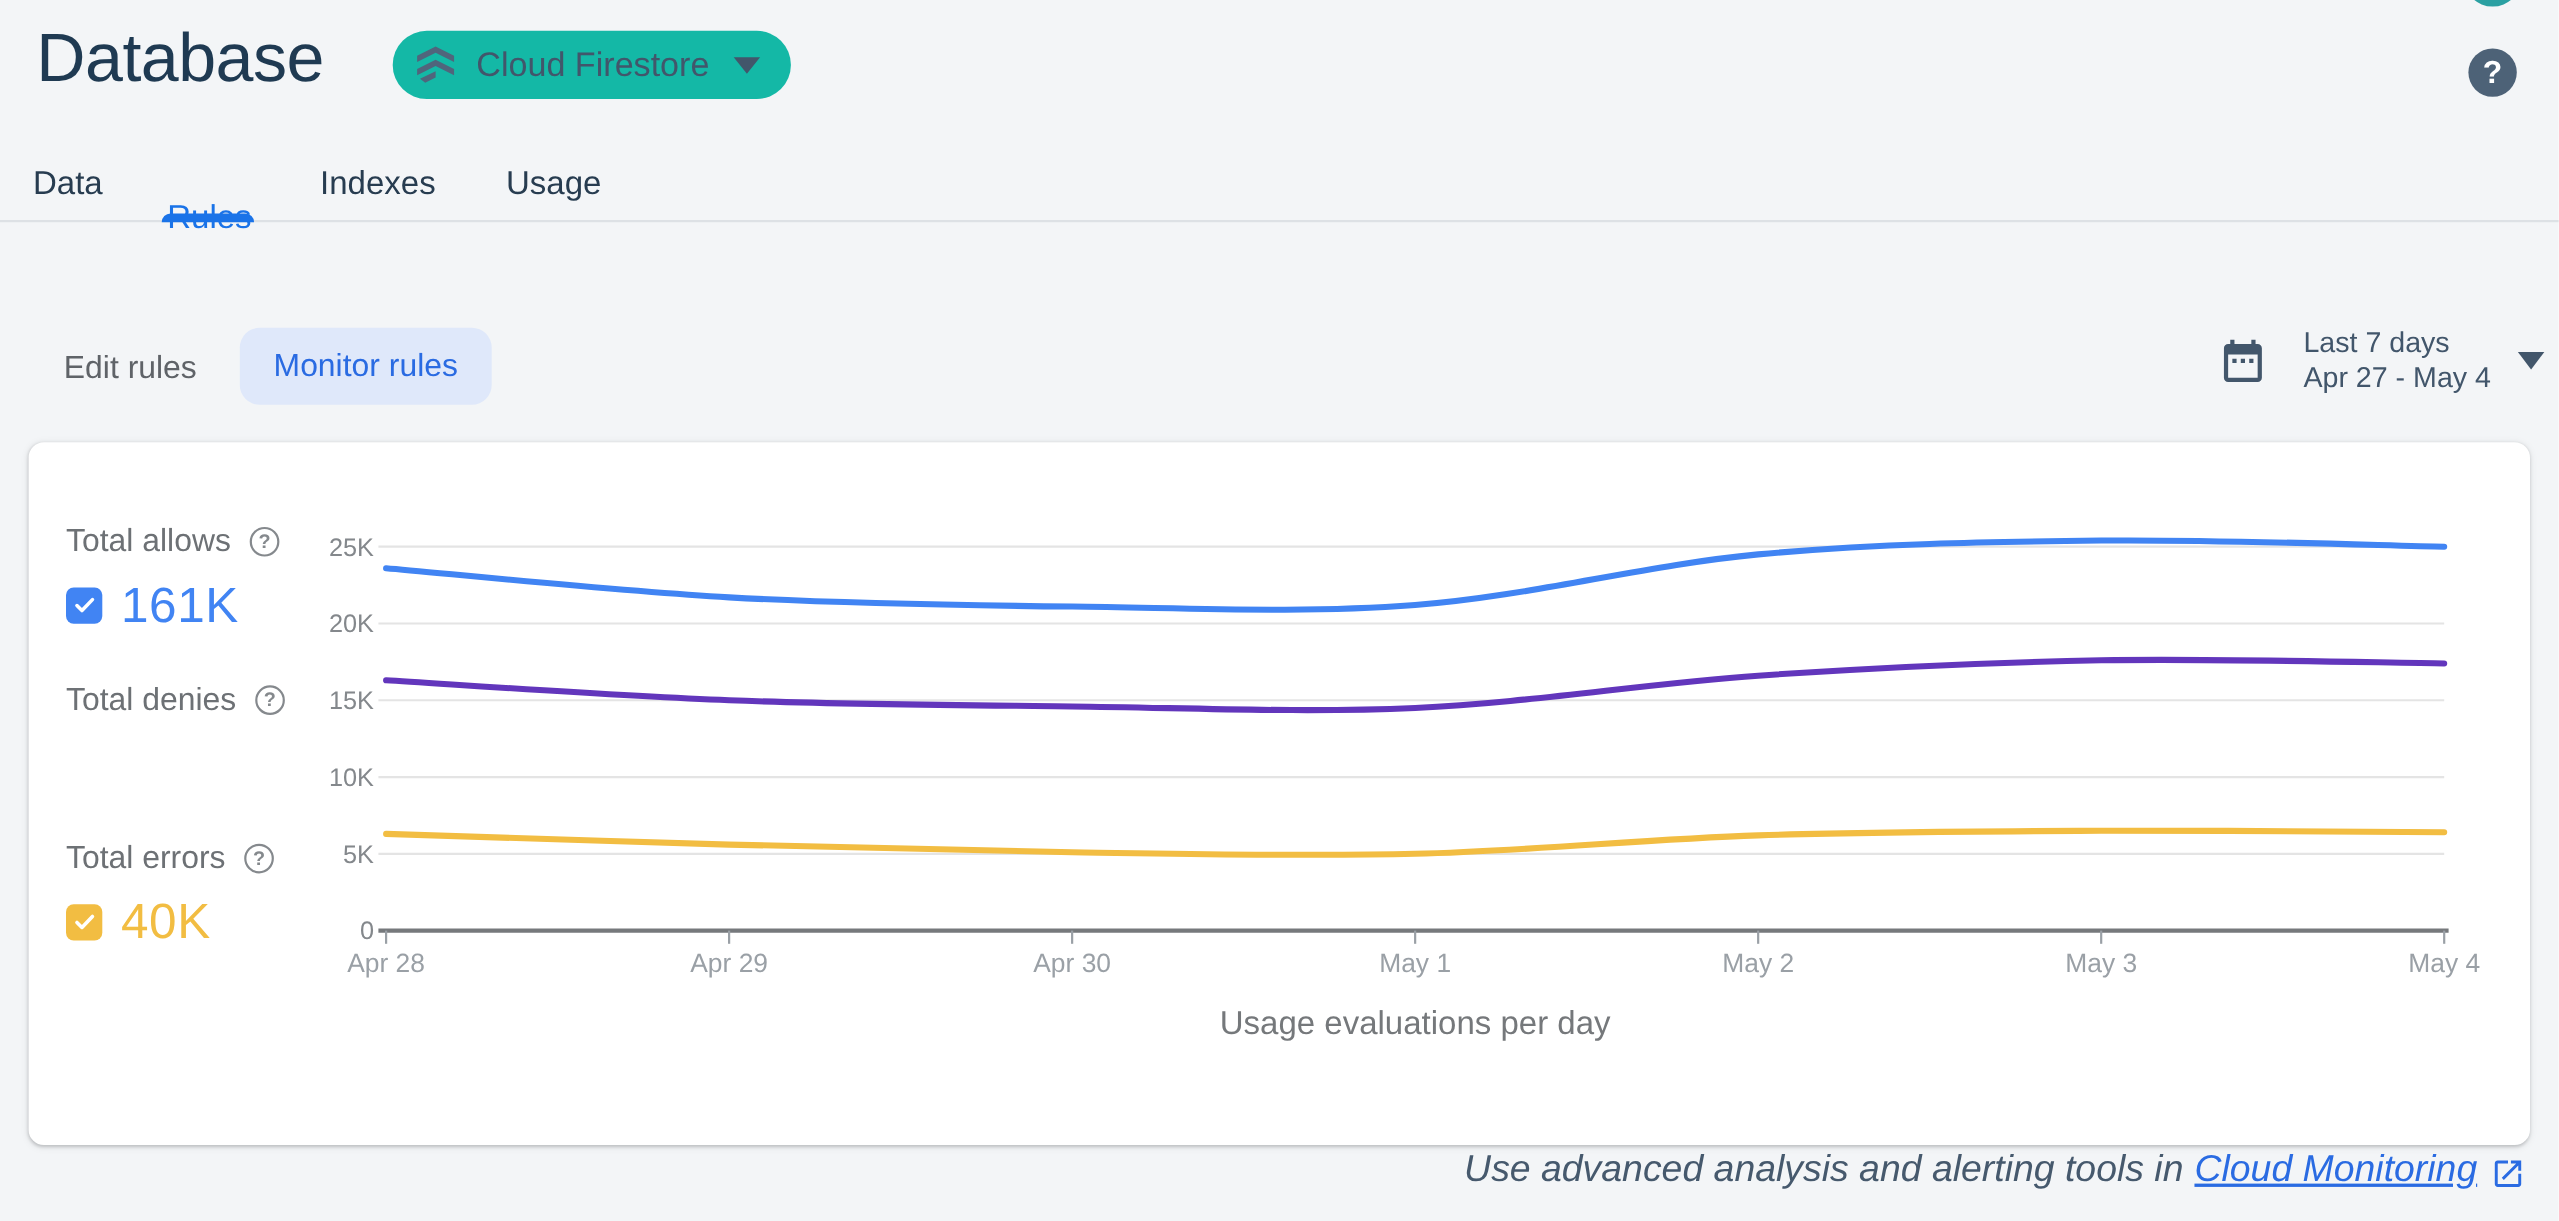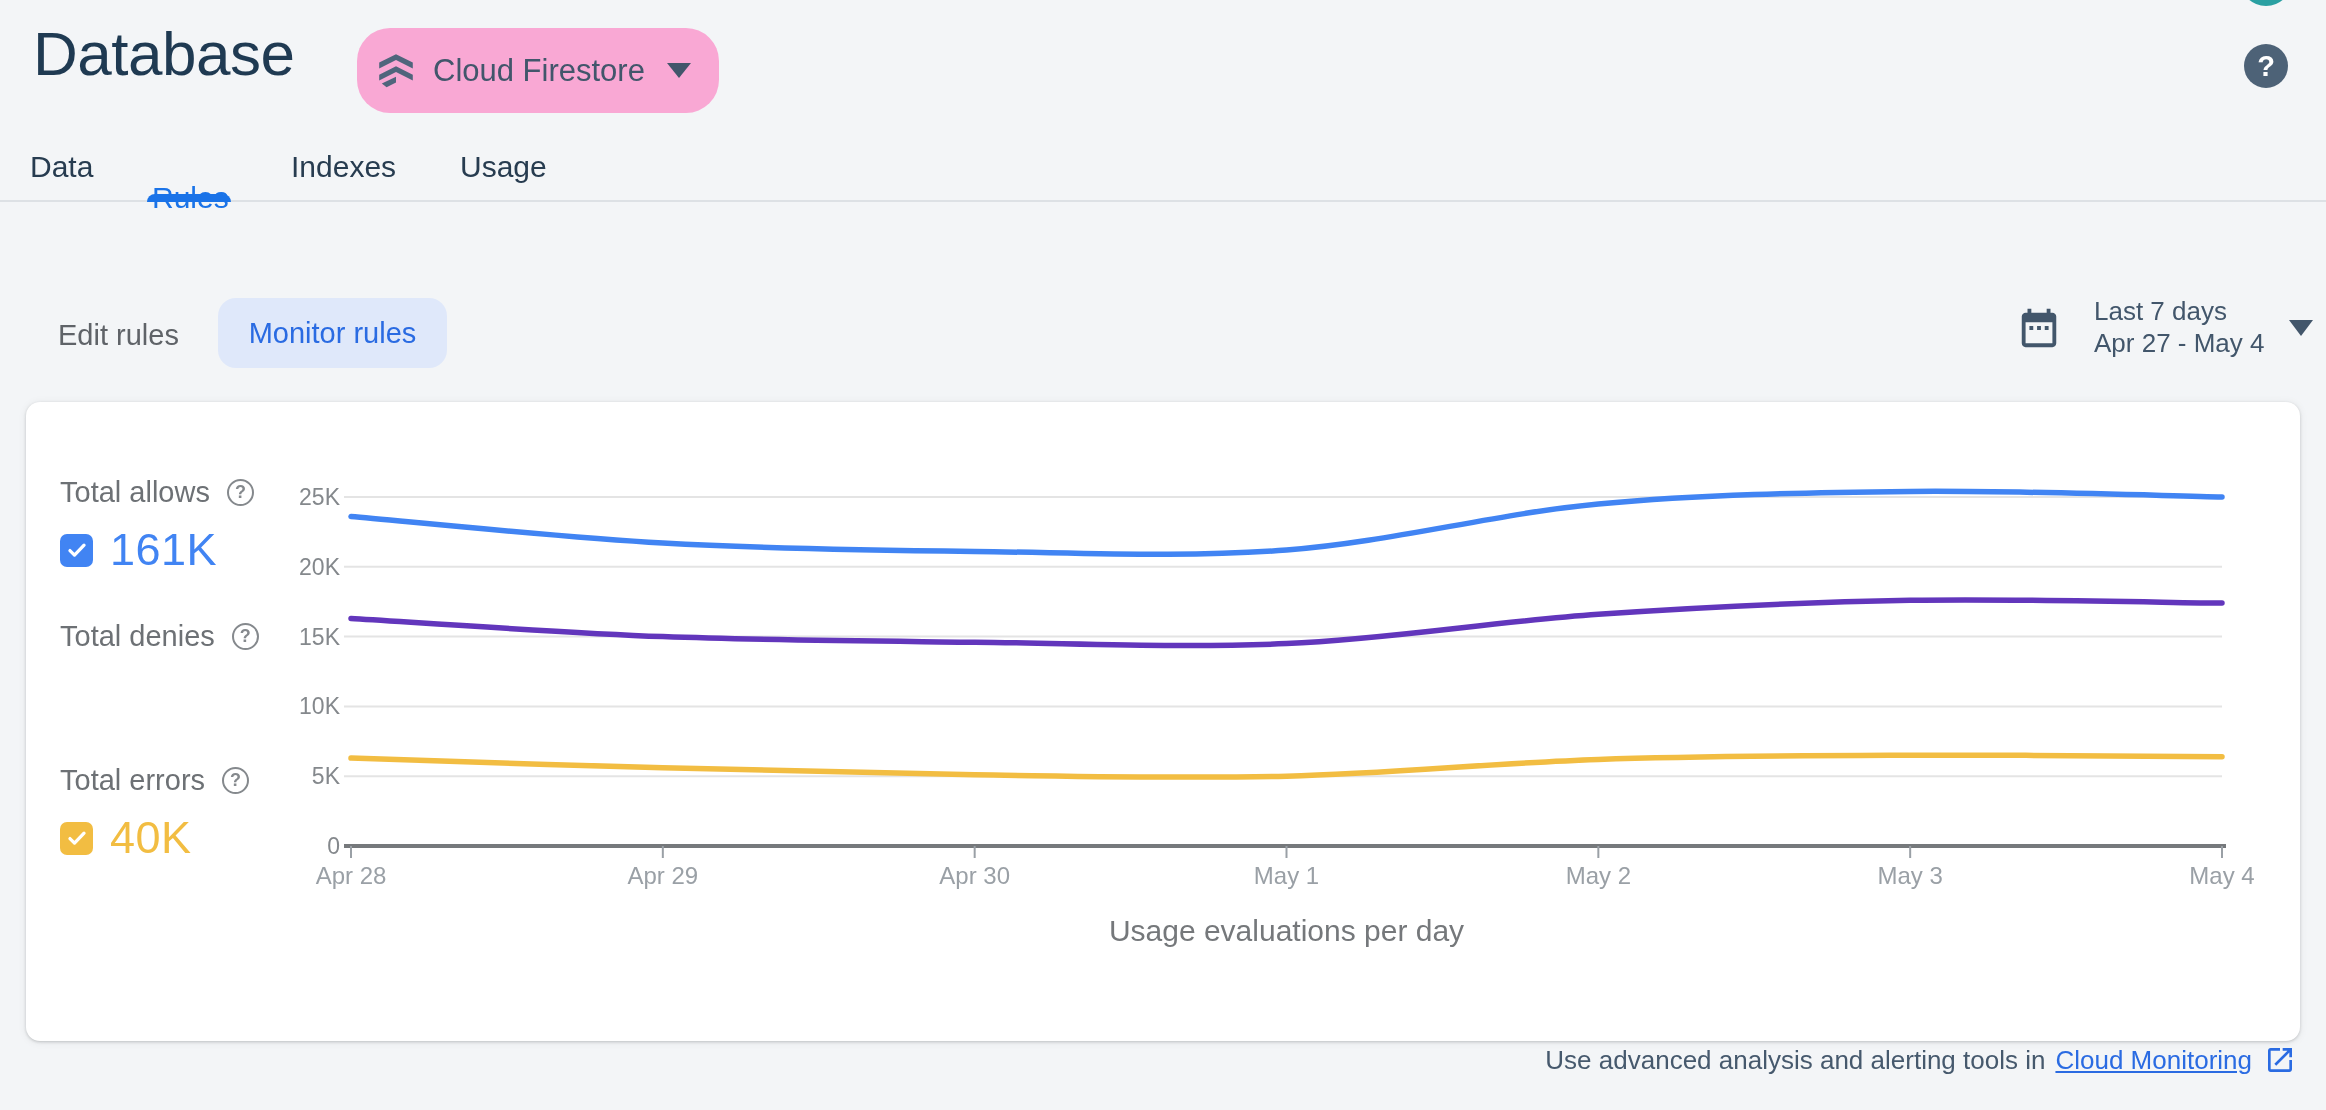--- a/index.html
+++ b/index.html
@@ -9,22 +9,22 @@
     background:#f3f5f7;
     position:relative;
     overflow:hidden;
     color:#1f3a52;
   }
   .abs { position:absolute; }
 
   
   .page-title { left:33px; top:18px; font-size:62px; font-weight:500; letter-spacing:-0.5px; color:#1f3a52; }
   .product-pill {
-    left:357px; top:28px; height:85px; border-radius:33px;
-    background:#f9a8d4; display:flex; align-items:center; padding:0 28px 0 18px; cursor:pointer;
+    left:357px; top:28px; height:62px; border-radius:33px;
+    background:#14b8a6; display:flex; align-items:center; padding:0 28px 0 18px; cursor:pointer;
   }
   .product-pill .fs-icon { width:42px; height:42px; margin-right:16px; }
   .product-pill .pill-label { font-size:31px; color:#42566b; }
   .caret {
     width:0; height:0; border-left:12px solid transparent; border-right:12px solid transparent;
     border-top:15px solid #42566b;
   }
   .product-pill .caret { margin-left:22px; }
   .help-btn {
     left:2244px; top:44px; width:44px; height:44px; border-radius:50%;
@@ -74,21 +74,21 @@
     width:33px; height:33px; border-radius:7px; display:flex; align-items:center; justify-content:center; cursor:pointer;
   }
   .series-checkbox svg { width:26px; height:26px; }
   .series-total { font-size:45px; margin-left:17px; letter-spacing:0.5px; }
 
   .chart-svg { left:0; top:0; }
   .chart-caption { left:325px; top:512px; width:1871px; text-align:center; font-size:30px; color:#75787b; }
 
   
   .footer-note {
-    top:1044px; right:30px; display:flex; align-items:flex-end; font-size:26px; color:#46596d;
+    top:1044px; right:30px; display:flex; align-items:flex-end; font-size:34px; color:#46596d;font-style:italic;
   }
   .footer-link { color:#2a6be2; text-decoration:underline; margin-left:10px; cursor:pointer; }
   .ext-icon { width:32px; height:32px; margin-left:12px; }
 </style>
 </head>
 <body>
 
 <div class="abs avatar" style="background: rgb(42, 160, 162);"></div>
 
 <h1 class="abs page-title">Database</h1>

